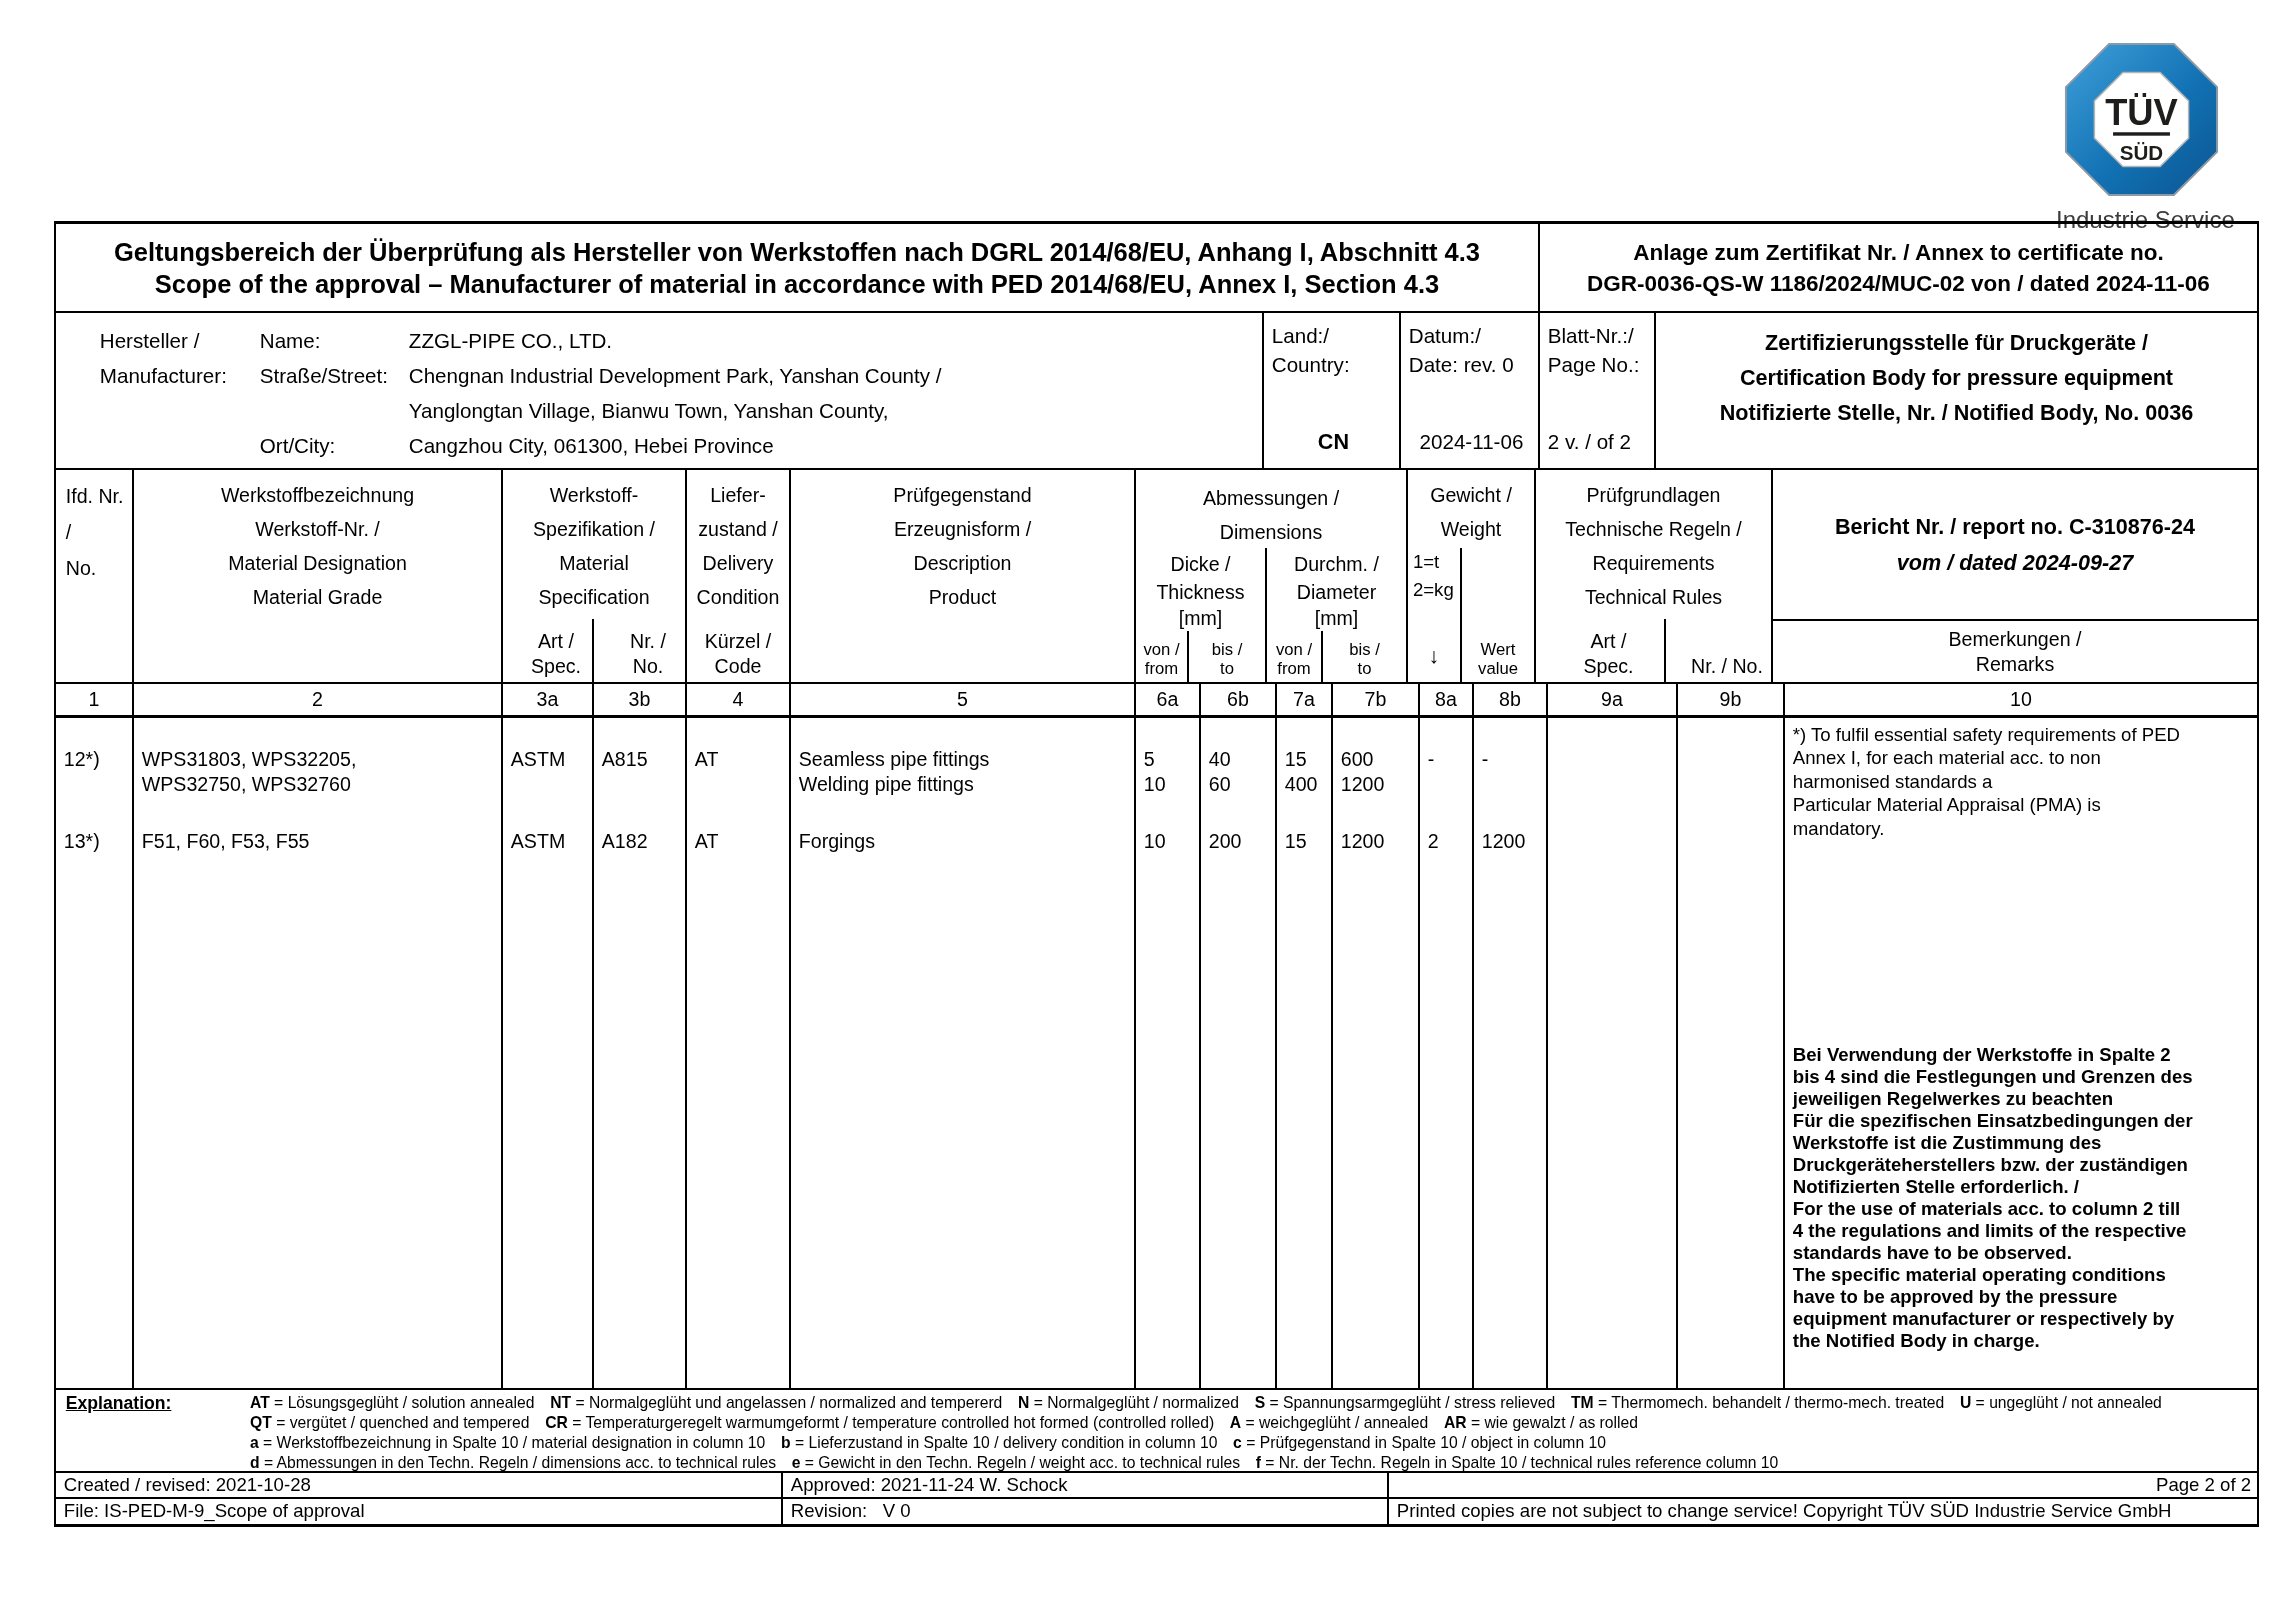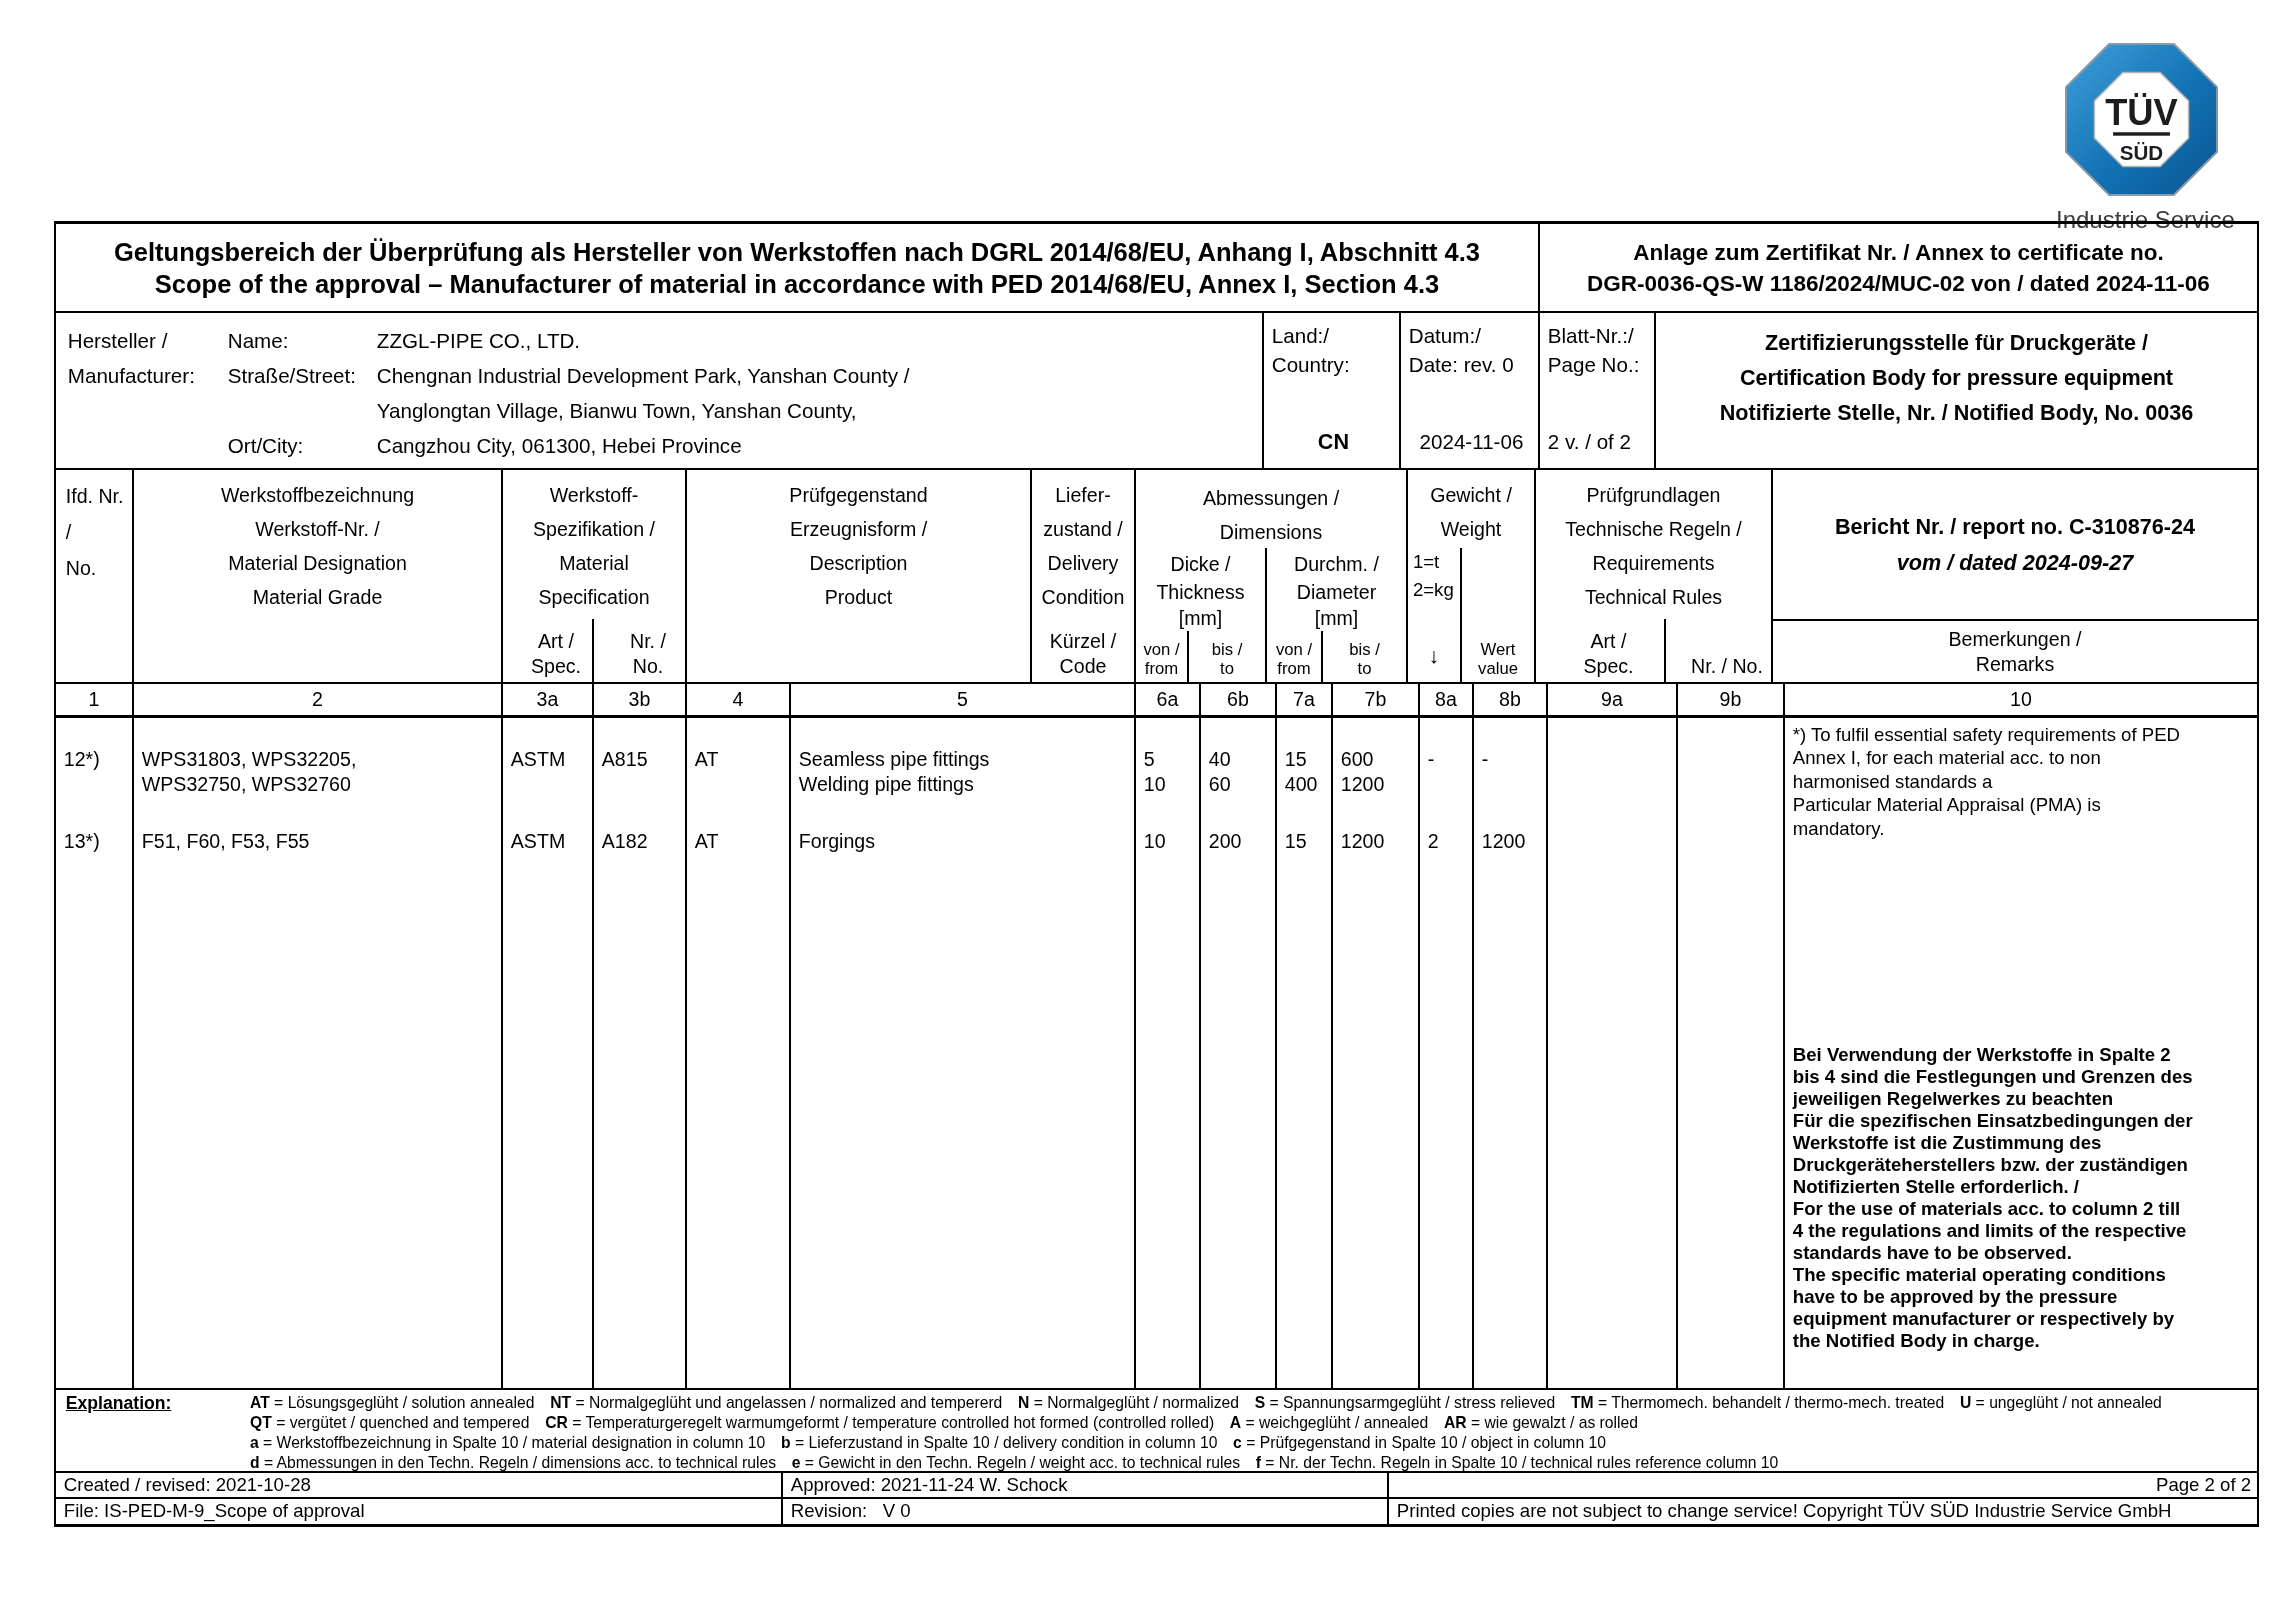--- a/index.html
+++ b/index.html
@@ -20,21 +20,21 @@
   .title-row { display:flex; height:89px; border-bottom:2px solid #000; }
   .title-left { width:1484px; border-right:2.9px solid #000; display:flex; flex-direction:column;
                 justify-content:center; align-items:center; text-align:center;
                 font-weight:bold; font-size:25.5px; line-height:32px; }
   .title-right { flex:1; display:flex; flex-direction:column; justify-content:center;
                  align-items:center; text-align:center; font-weight:bold; font-size:22.5px; line-height:31px; }
 
   
   .mfr-row { display:flex; height:157px; border-bottom:2.9px solid #000; font-size:20.6px; }
   .mfr-info { width:1208px; border-right:2px solid #000; display:flex; padding:9.8px 0 0 11.8px; line-height:35px; }
-  .mfr-c1 { width:160px; } .mfr-c2 { width:149px; } .mfr-c3 { flex:1; }
+  .mfr-c1 { width:160px;margin-left:32px; } .mfr-c2 { width:149px; } .mfr-c3 { flex:1; }
   .mini-cell { border-right:2px solid #000; display:flex; flex-direction:column;
                justify-content:space-between; padding:7.8px 3.9px 11.8px 7.8px; line-height:29px; }
   .land  { width:137px; } .datum { width:139px; } .blatt { width:116px; }
   .mini-val { text-align:center; }
   .land .mini-val { font-weight:bold; font-size:21.6px; }
   .blatt .mini-val { text-align:left; }
   .certbody { flex:1; text-align:center; font-weight:bold; font-size:21.6px; line-height:35px; padding-top:11.8px; }
 
   
   .thead { display:flex; height:214px; border-bottom:2px solid #000; font-size:19.6px; text-align:center; }
@@ -185,32 +185,32 @@
 Spezifikation /
 Material
 Specification</div>
         <div class="grp-sub">
           <div class="sub-a3 pre">Art /
 Spec.</div>
           <div class="sub-b3 pre">Nr. /
 No.</div>
         </div>
       </div>
-      <div class="cell w5 hmain pre">Prüfgegenstand
-Erzeugnisform /
-Description
-Product</div>
       <div class="cell w4 hc4">
         <div class="hmain pre" style="flex:1">Liefer-
 zustand /
 Delivery
 Condition</div>
         <div class="hc4-sub pre">Kürzel /
 Code</div>
       </div>
+      <div class="cell w5 hmain pre">Prüfgegenstand
+Erzeugnisform /
+Description
+Product</div>
       <div class="cell g67 grp">
         <div class="g67-top pre">Abmessungen /
 Dimensions</div>
         <div class="g67-mid">
           <div class="dim-half dicke">
             <div class="dim-lab pre">Dicke /
 Thickness</div>
             <div class="dim-mm">[mm]</div>
             <div class="fromto">
               <div class="ft-a6">von /

